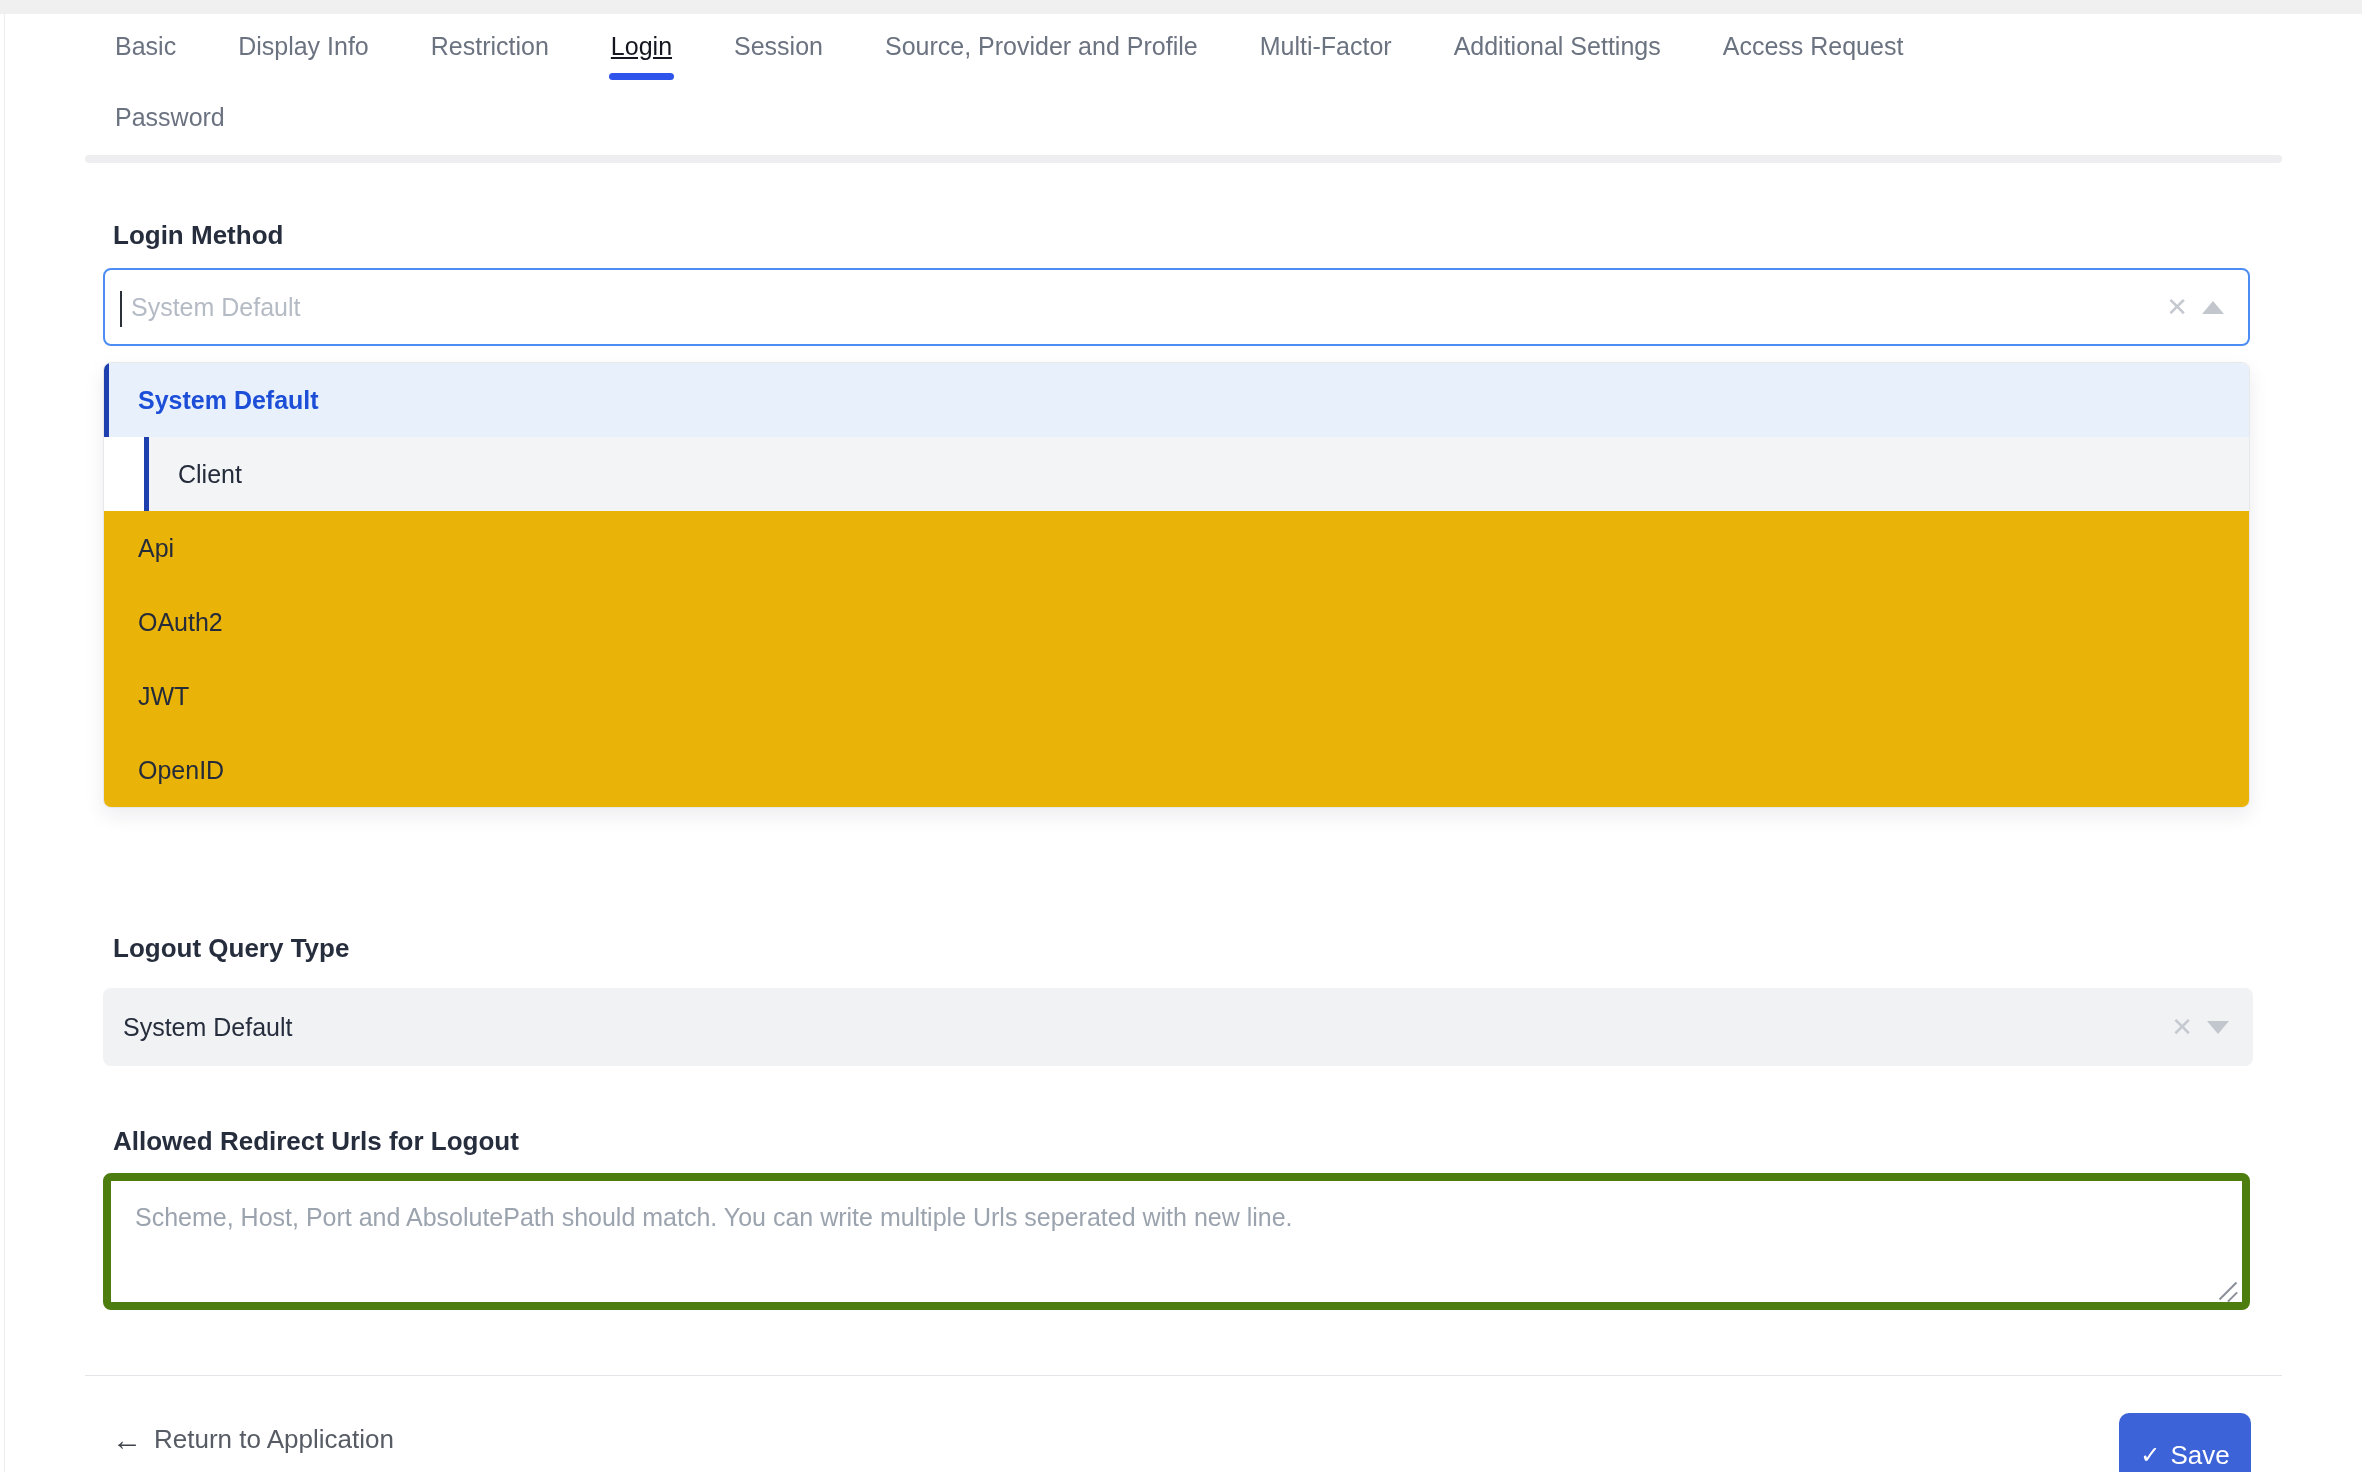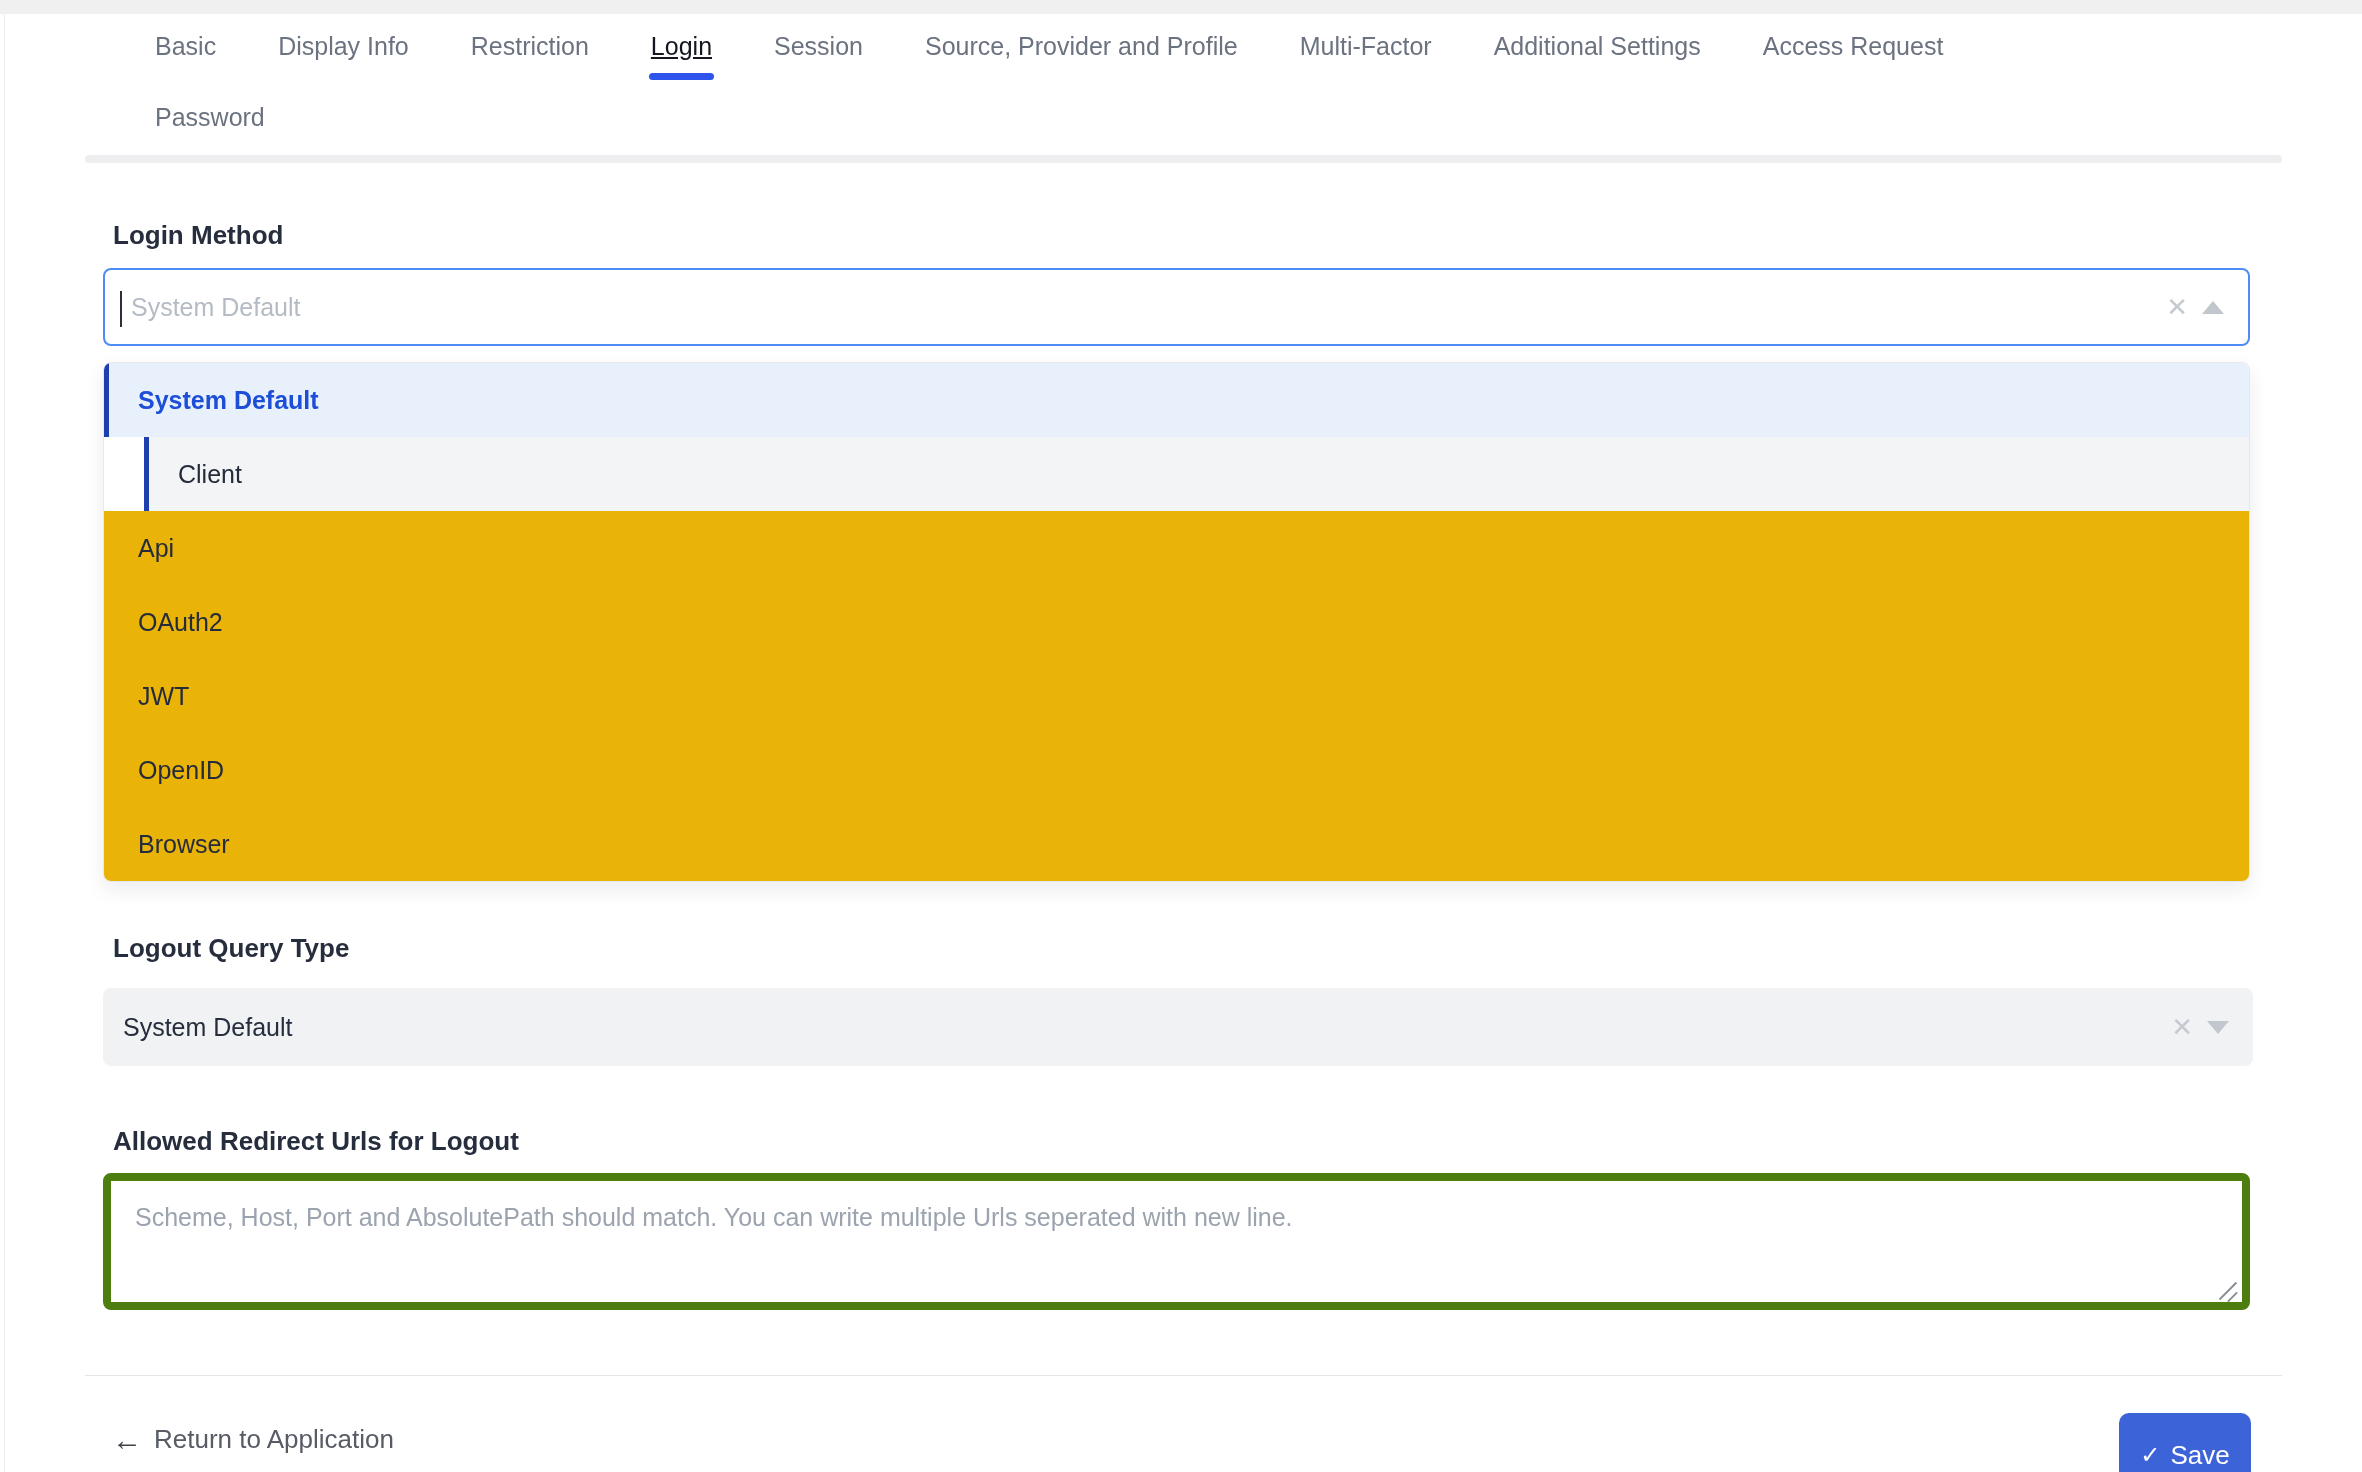--- a/index.html
+++ b/index.html
@@ -6,21 +6,21 @@
   body{
     width:2362px;height:1472px;overflow:hidden;position:relative;
     background:#ffffff;
     font-family:"Liberation Sans","DejaVu Sans",sans-serif;
     -webkit-font-smoothing:antialiased;
   }
   .top-strip{position:absolute;left:0;top:0;width:2362px;height:14px;background:#f0f0f1;}
   .left-border{position:absolute;left:4px;top:14px;width:1px;height:1458px;background:#ededee;}
 
   
-  .tabs{position:absolute;left:115px;top:12px;right:80px;margin-left:40px;}
+  .tabs{position:absolute;left:115px;top:12px;right:80px;}
   .tab-row{display:flex;gap:62px;align-items:flex-start;}
   .tab{
     position:relative;height:68px;display:flex;align-items:center;
     font-size:25px;color:#6b7280;cursor:pointer;white-space:nowrap;
   }
   .tab.active{color:#14171f;font-weight:500;text-decoration:underline;}
   .tab.active .underline{
     position:absolute;left:-2px;right:-2px;bottom:0;height:7px;border-radius:4px;background:#2f54eb;
   }
   .tab-row.second{margin-top:12px;}
@@ -181,23 +181,20 @@
     </div>
   <div class="option">
       <span>OAuth2</span>
     </div>
   <div class="option">
       <span>JWT</span>
     </div>
   <div class="option">
       <span>OpenID</span>
     </div>
-  <div class="option">
-      <span>Browser</span>
-    </div>
 </div>
 
 <label class="field-label label-logout-type">Logout Query Type</label>
 
 <div class="select-disabled">
   <span>System Default</span>
   <span class="spacer"></span>
   <div class="combo-icons">
     <span class="clear-x">✕</span>
     <span class="tri-down"></span>

